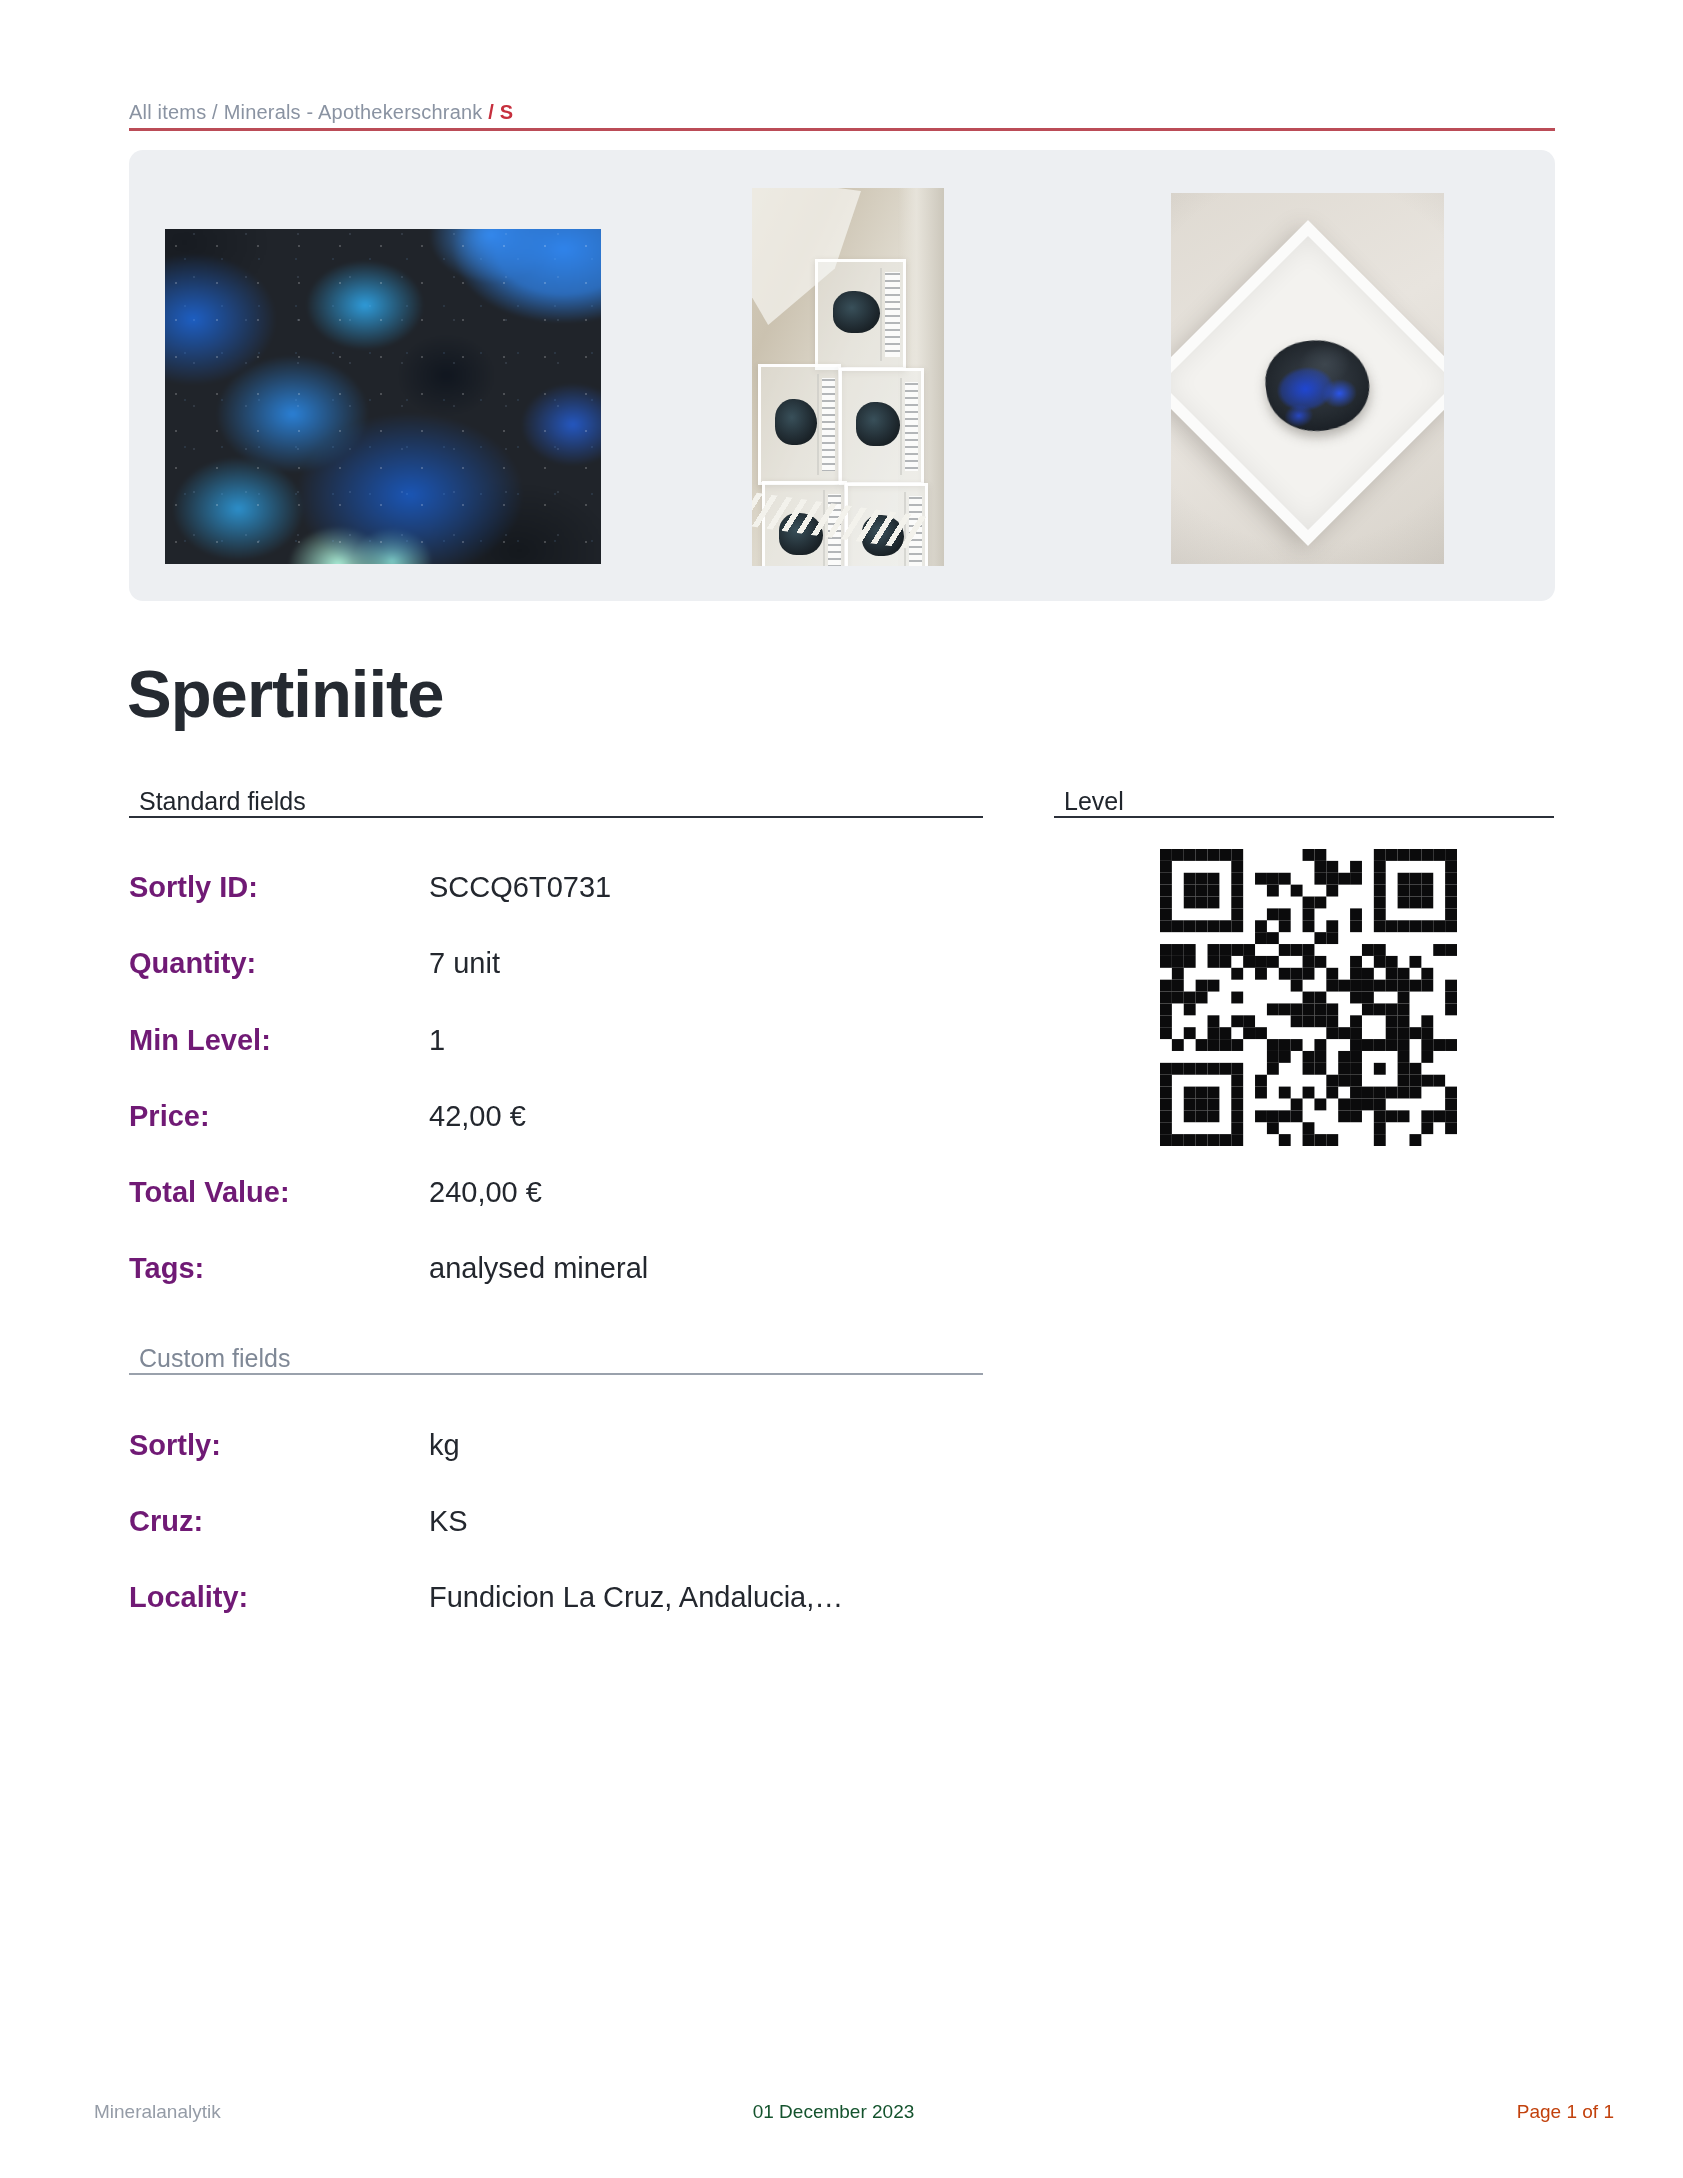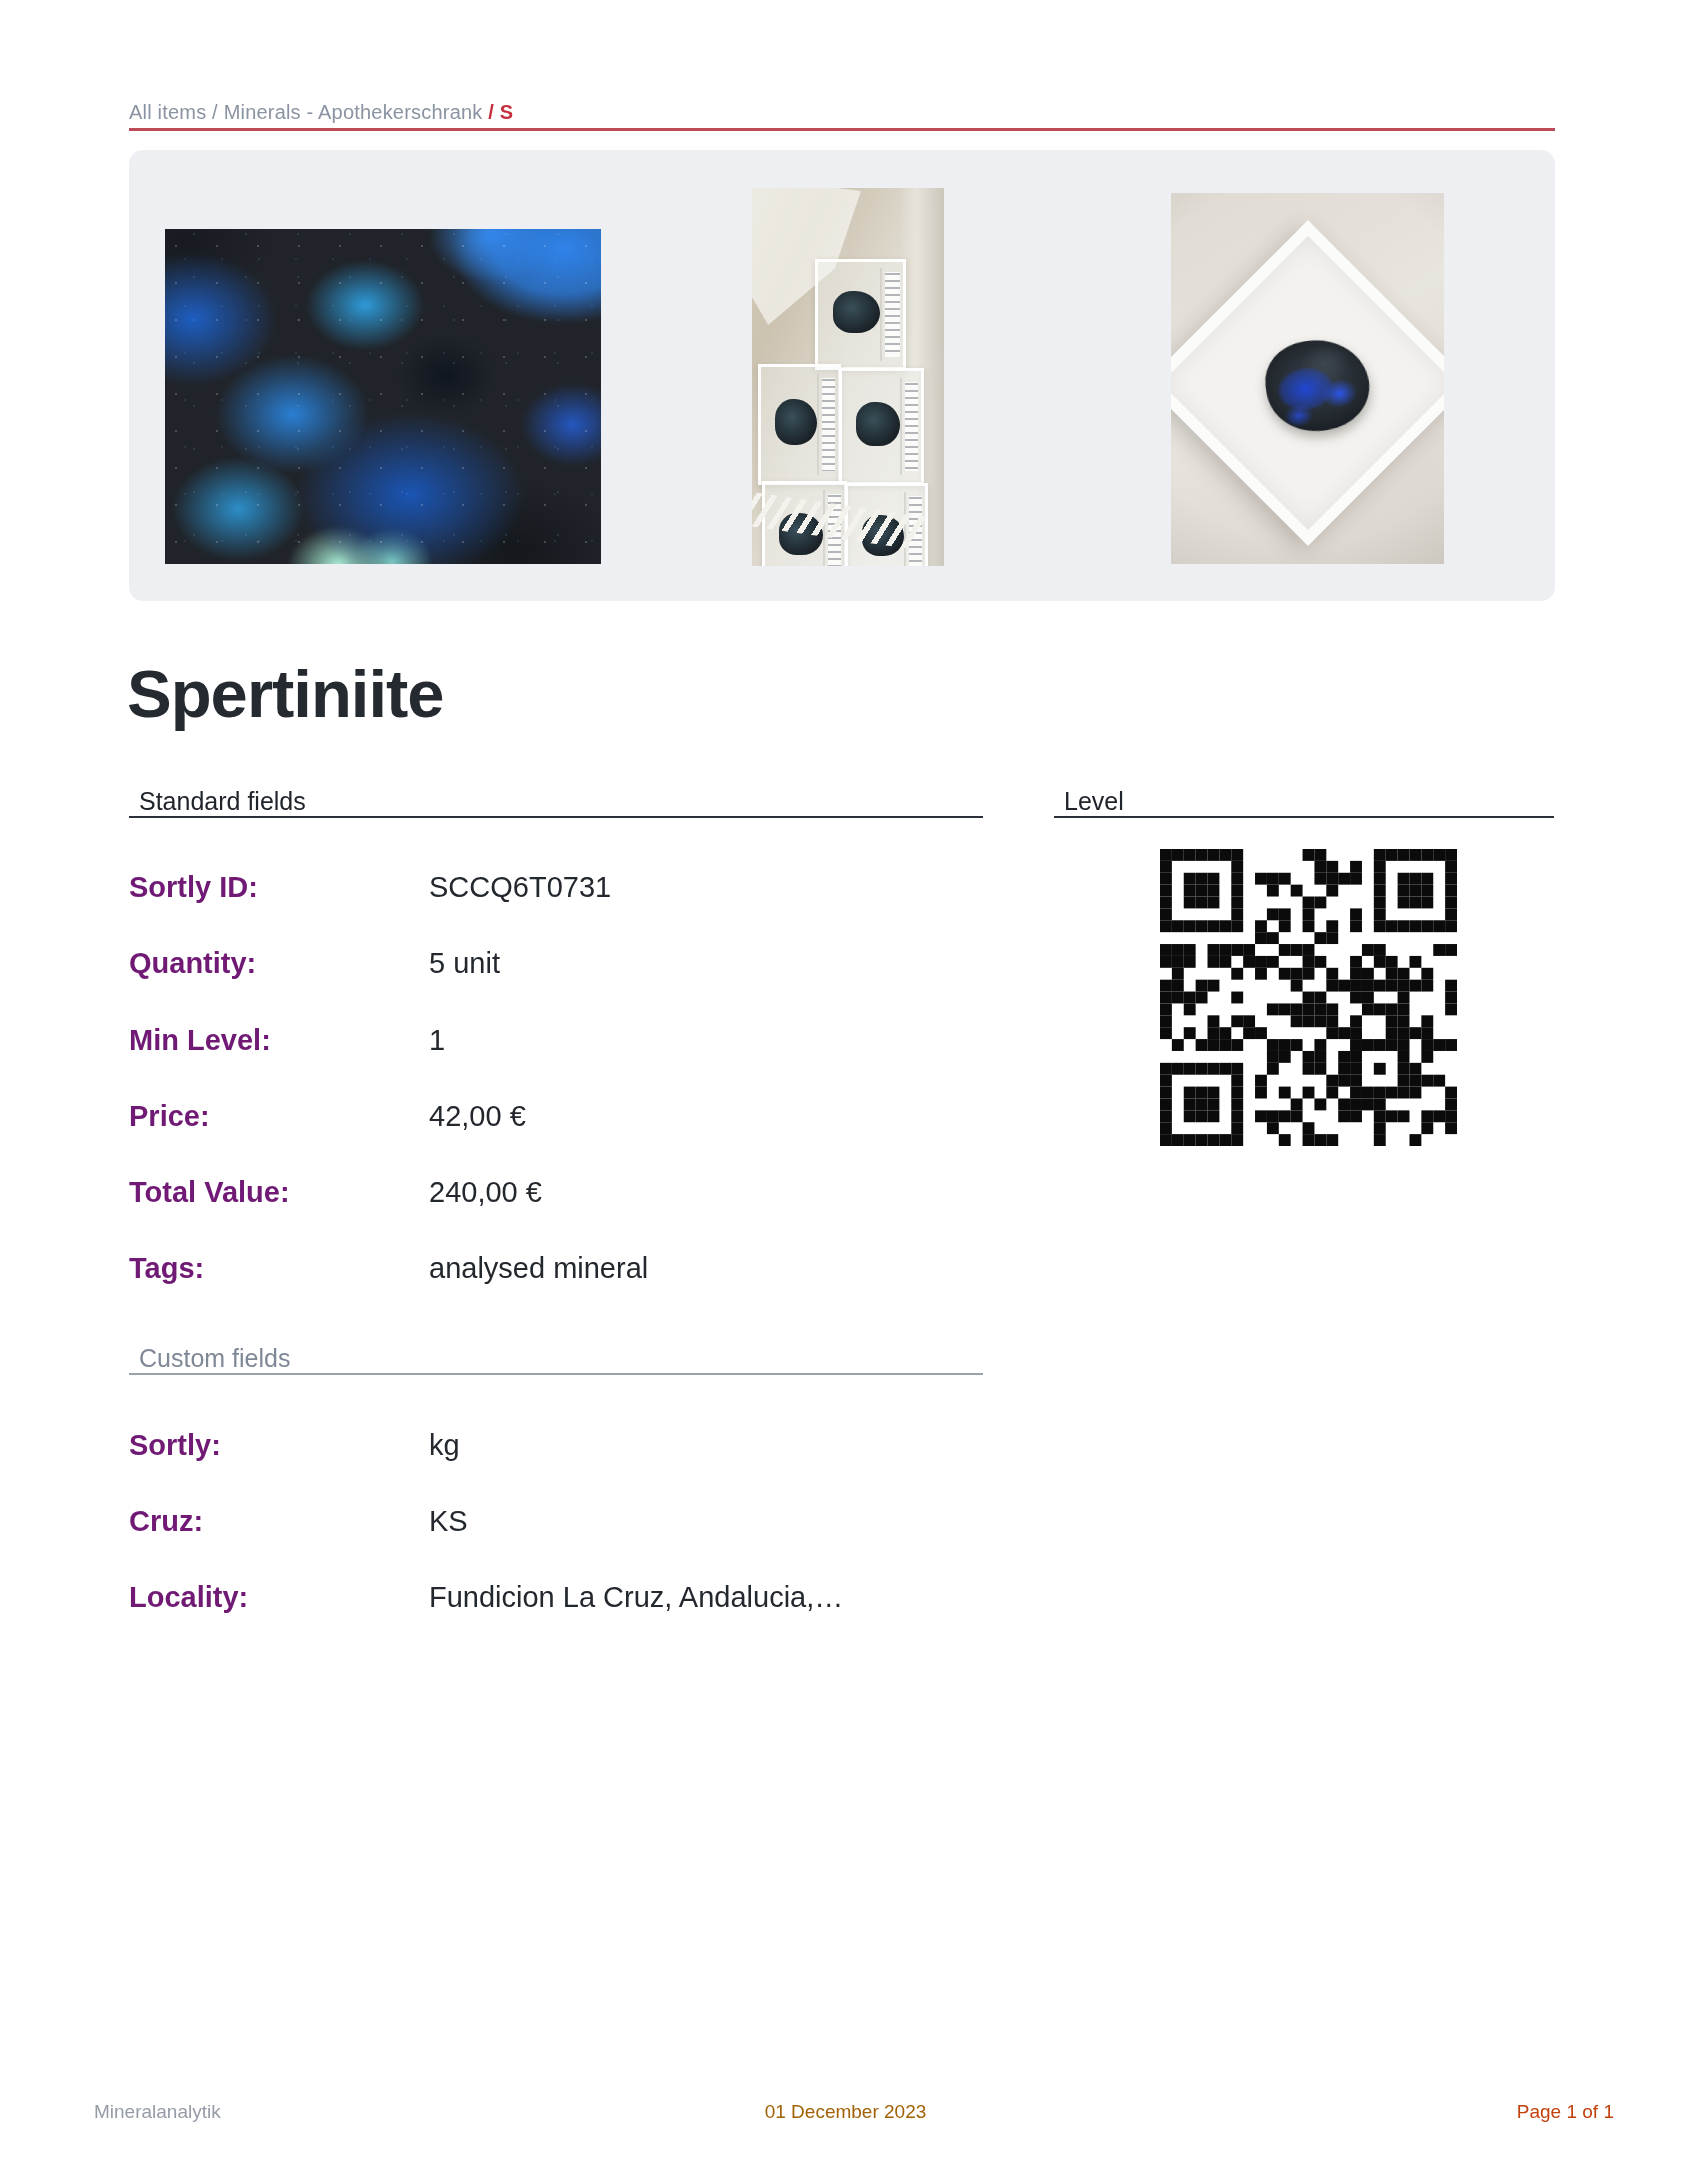--- a/index.html
+++ b/index.html
@@ -97,22 +97,22 @@
 
   .frow { position:absolute; left:129px; width:861px; font-size:29px; white-space:nowrap; }
   .frow .lab { position:absolute; left:0; font-weight:700; color:#701a75; }
   .frow .val { position:absolute; left:300px; font-weight:400; color:#23272e; }
 
   
   .qr { position:absolute; left:1160px; top:849px; width:297px; height:297px; background:#fff; }
 
   
   .footer-left  { position:absolute; left:94px;  top:2101px; font-size:19px; color:#959ca7; }
-  .footer-center{ position:absolute; left:12px; width:1667px; top:2101px; font-size:19px;
-    color:#a16207; text-align:center; }
+  .footer-center{ position:absolute; left:0; width:1667px; top:2101px; font-size:19px;
+    color:#14532d; text-align:center; }
   .footer-right { position:absolute; right:69px; top:2101px; font-size:19px; color:#c2410c;margin-left:8px; }
 </style>
 </head>
 <body>
 
 <div class="page">
 
   <div class="breadcrumb"><span>All items / Minerals - Apothekerschrank</span><span class="current">&nbsp;<span>/ S</span></span></div>
   <div class="top-rule"></div>
 
@@ -156,21 +156,21 @@
 
   <div class="sec-head dark-head" style="left:129px; top:787px;">Standard fields</div>
   <div class="sec-rule dark-rule" style="left:129px; top:816px; width:854px;"></div>
 
   <div class="frow" style="top:871px;">
     <span class="lab">Sortly ID:</span>
     <span class="val">SCCQ6T0731</span>
   </div>
   <div class="frow" style="top:947px;">
     <span class="lab">Quantity:</span>
-    <span class="val">5 unit</span>
+    <span class="val">7 unit</span>
   </div>
   <div class="frow" style="top:1024px;">
     <span class="lab">Min Level:</span>
     <span class="val">1</span>
   </div>
   <div class="frow" style="top:1100px;">
     <span class="lab">Price:</span>
     <span class="val">42,00 €</span>
   </div>
   <div class="frow" style="top:1176px;">

